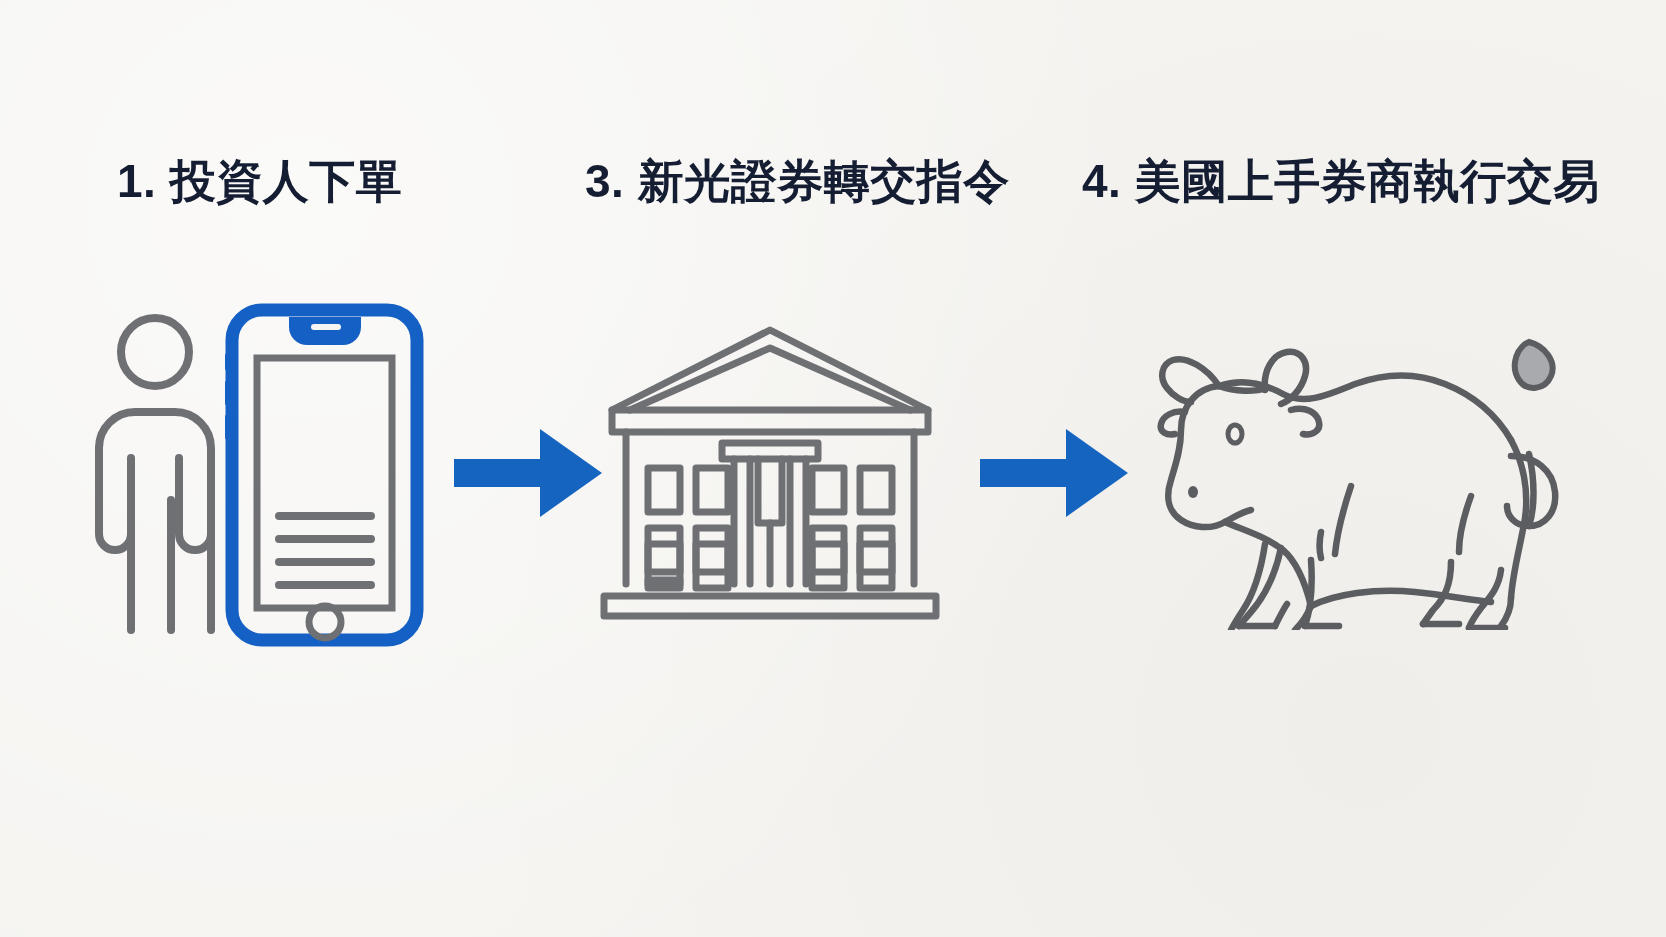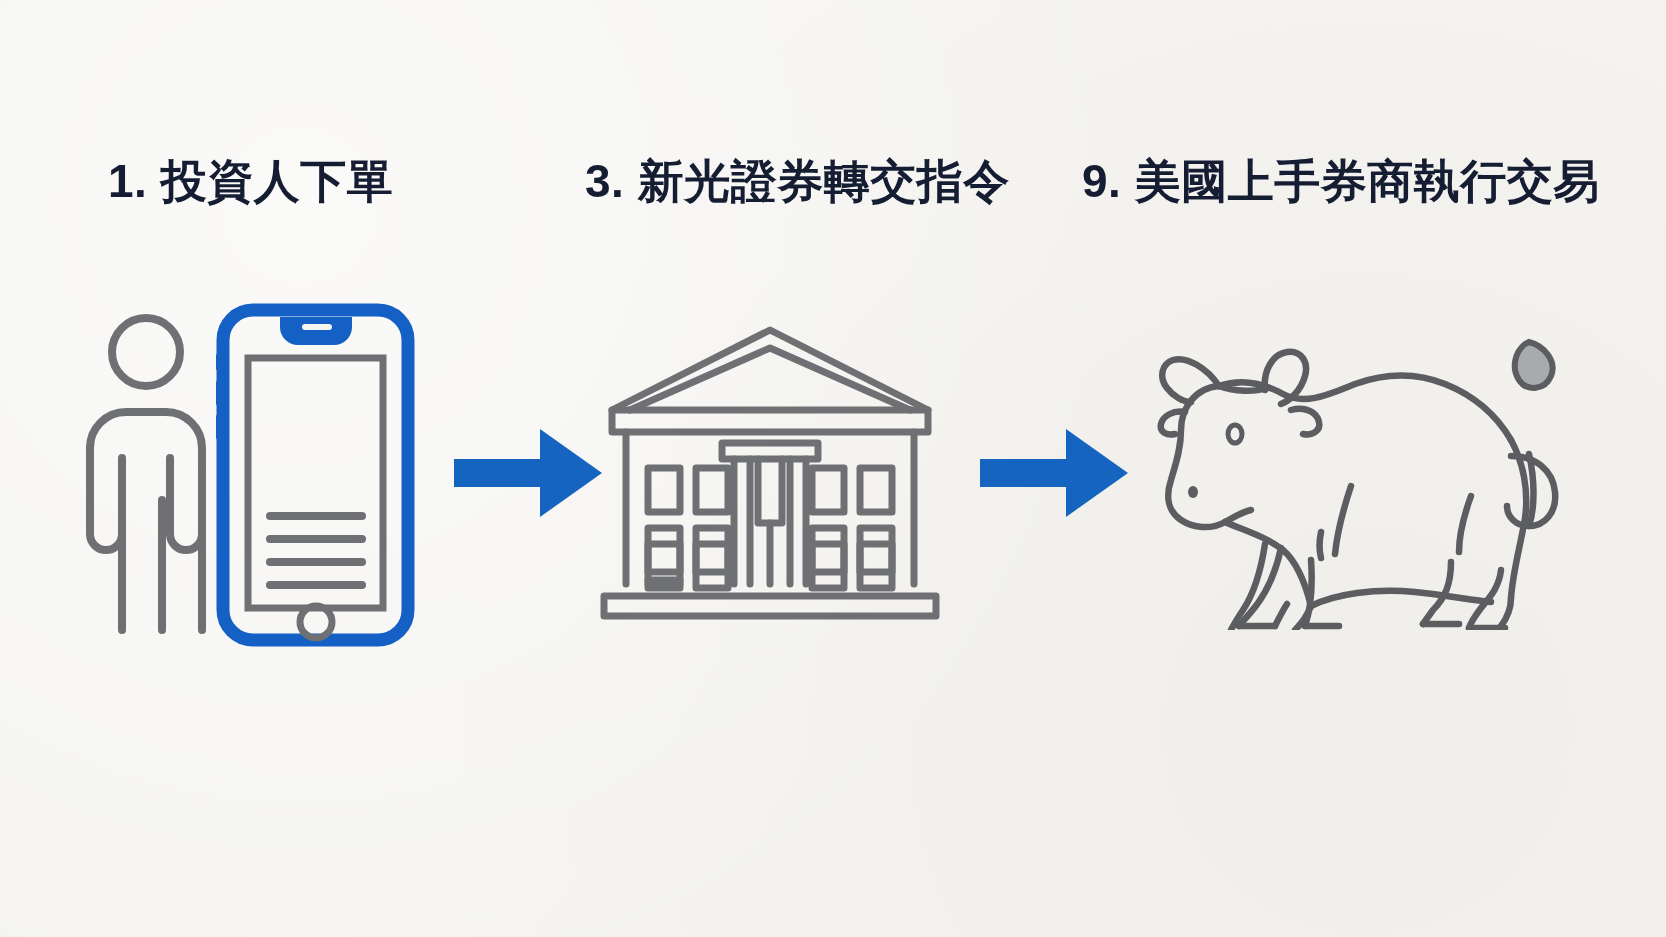--- a/index.html
+++ b/index.html
@@ -63,21 +63,21 @@
     white-space: nowrap;
   }
 </style>
 </head>
 <body>
 
 <div class="canvas">
 
   <h1 class="sr">美股複委託下單流程</h1>
 
-  <div class="step" style="left:8px; width:450px;">
+  <div class="step" style="left:17px; width:450px;">
 
     <div class="step-label" style="left:100px; top:158px;">1. 投資人下單</div>
 
     <div class="art" style="left:60px; top:290px; width:370px; height:360px;">
       <svg width="370" height="360" viewBox="0 0 370 360" xmlns="http://www.w3.org/2000/svg">
 
         <g fill="none" stroke="#6e7073" stroke-width="8" stroke-linecap="round" stroke-linejoin="round">
 
           <circle cx="78" cy="62" r="34"></circle>
 
@@ -232,21 +232,21 @@
   </div>
 
   <div class="arrow" style="left:978px; top:425px; width:152px; height:96px;">
     <svg width="152" height="96" viewBox="0 0 152 96" xmlns="http://www.w3.org/2000/svg">
       <path d="M2 34 H88 V4 L150 48 L88 92 V62 H2 Z" fill="#1565c0"></path>
     </svg>
   </div>
 
   <div class="step" style="left:1060px; width:606px;">
 
-    <div class="step-label" style="left:22px; top:158px;">9. 美國上手券商執行交易</div>
+    <div class="step-label" style="left:22px; top:158px;">4. 美國上手券商執行交易</div>
 
     <div class="art" style="left:55px; top:330px; width:500px; height:300px;">
       <svg width="500" height="300" viewBox="0 0 500 300" xmlns="http://www.w3.org/2000/svg">
         <g fill="none" stroke="#5b5d61" stroke-width="6.5" stroke-linecap="round" stroke-linejoin="round">
 
           <path d="M104 56
                    C 80 58, 66 78, 66 100
                    C 66 120, 60 136, 56 150
                    C 50 168, 54 182, 66 190
                    C 78 198, 96 200, 110 192

